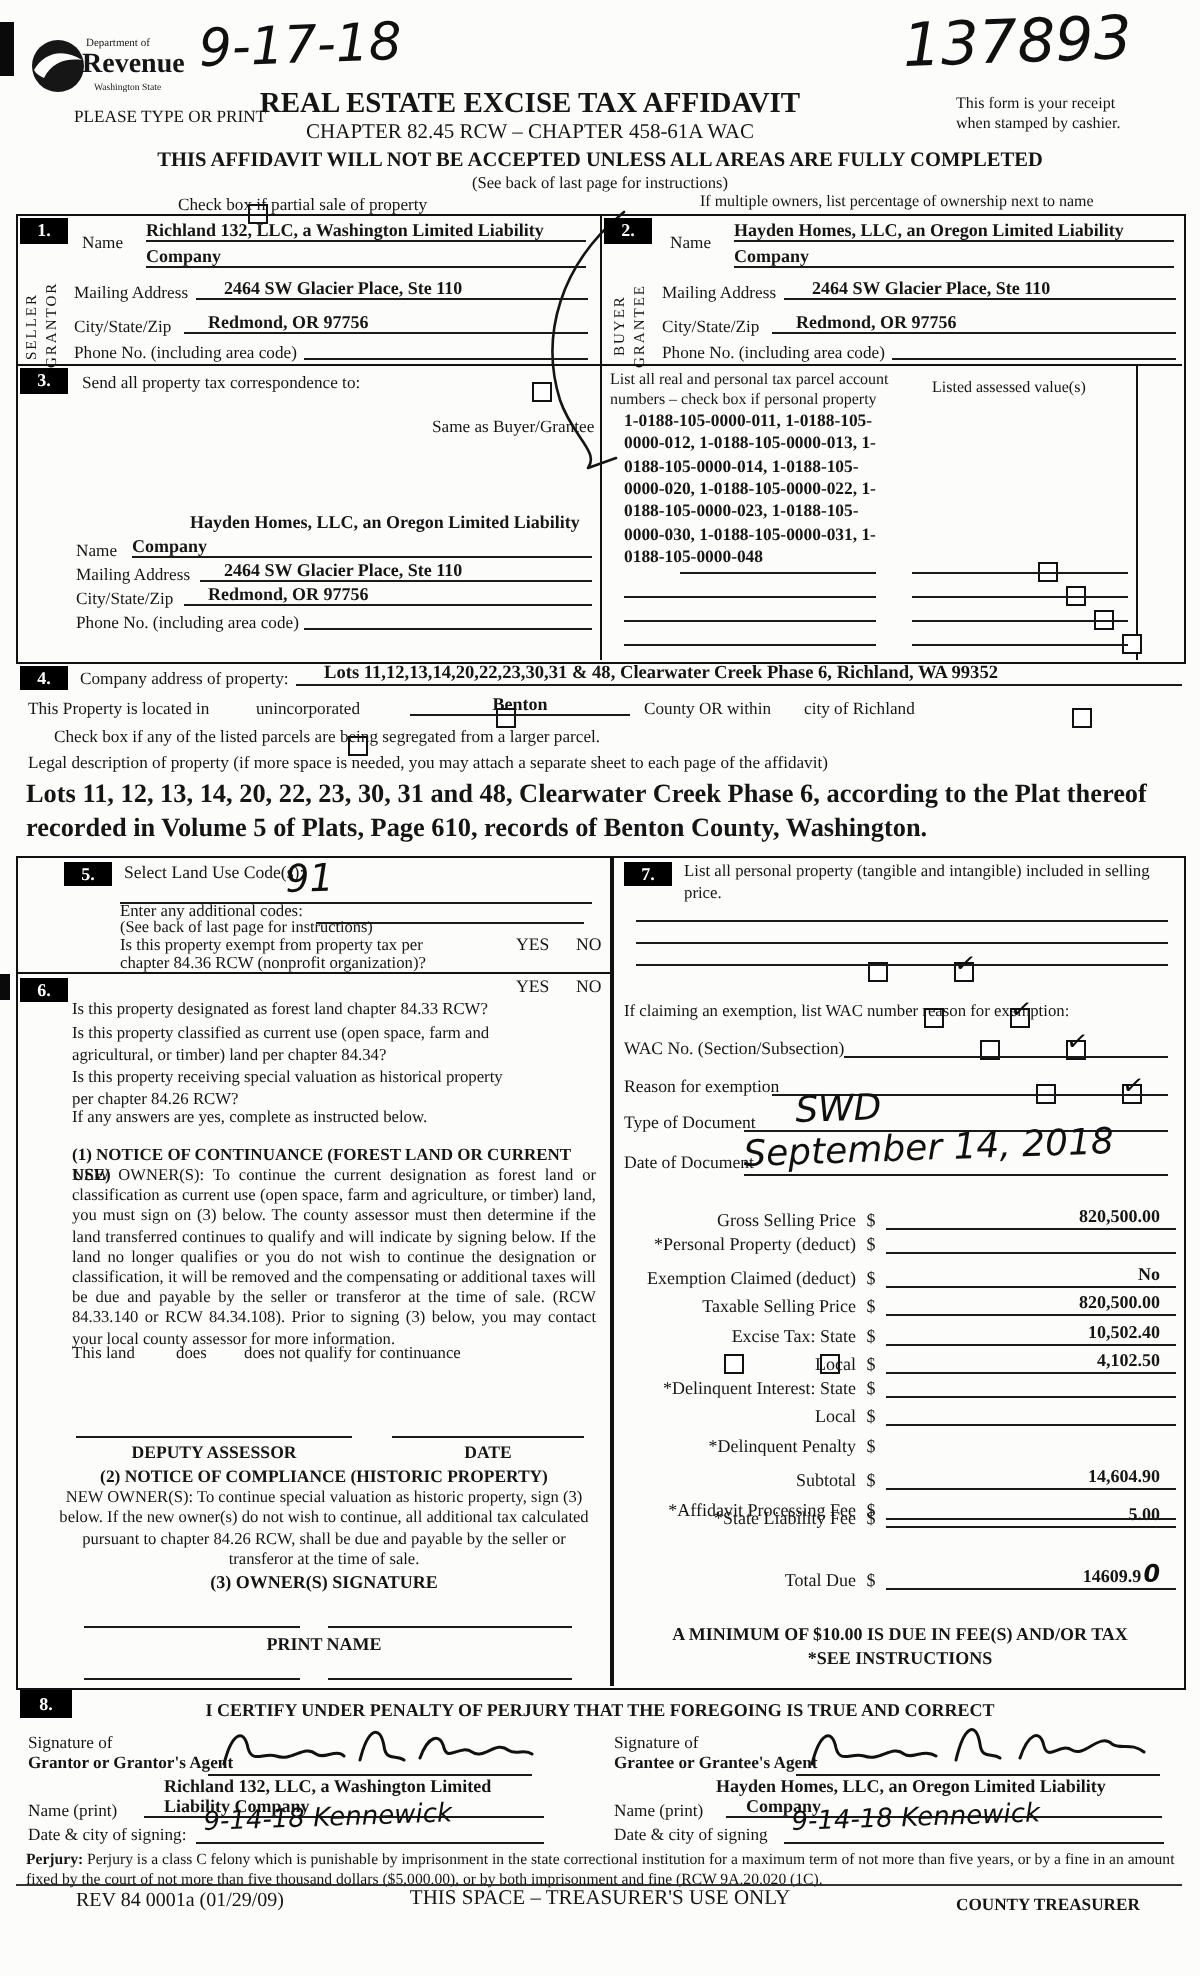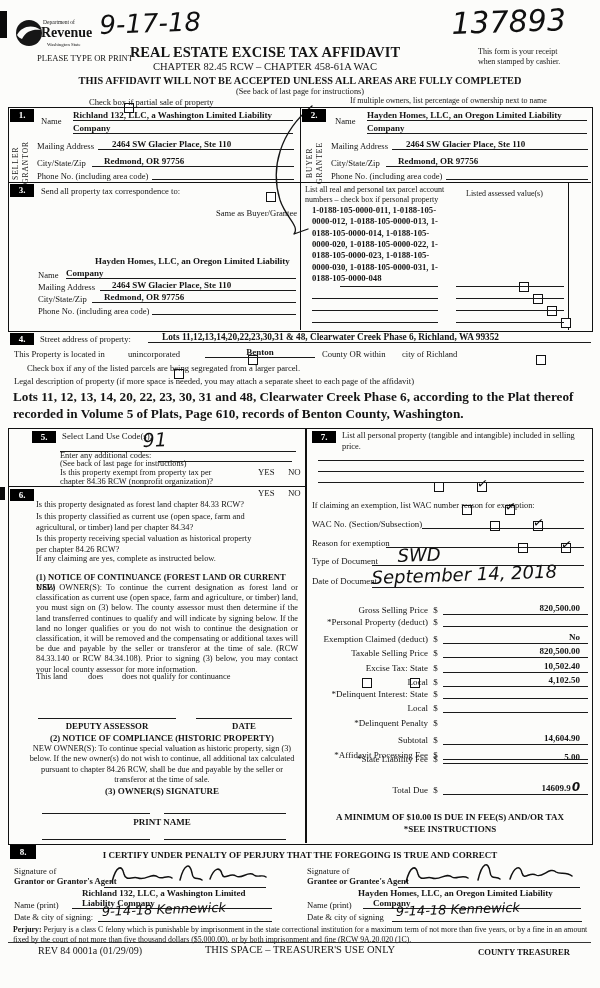--- a/index.html
+++ b/index.html
@@ -134,21 +134,21 @@
   <span class="cb abs" style="left:443px;top:289px;"></span>
   <span class="cb abs" style="left:443px;top:301px;"></span>
   <span class="cb abs" style="left:443px;top:313px;"></span>
   <div class="abs uline" style="left:456px;top:285px;width:108px;"></div>
   <div class="abs uline" style="left:456px;top:297px;width:108px;"></div>
   <div class="abs uline" style="left:456px;top:309px;width:108px;"></div>
   <div class="abs uline" style="left:456px;top:321px;width:108px;"></div>
 
   
   <div class="abs numbox" style="left:10px;top:333px;width:24px;height:12px;line-height:12px;">4.</div>
-  <span class="abs lab" style="left:40px;top:334px;">Street address of property:</span>
+  <span class="abs lab" style="left:40px;top:334px;">Company address of property:</span>
   <div class="abs val u" style="left:148px;top:332px;width:443px;font-size:9.3px;text-indent:14px;">Lots 11,12,13,14,20,22,23,30,31 &amp; 48, Clearwater Creek Phase 6, Richland, WA  99352</div>
   <span class="abs lab" style="left:14px;top:349px;">This Property is located in</span>
   <span class="cb abs" style="left:116px;top:350px;"></span>
   <span class="abs lab" style="left:128px;top:349px;">unincorporated</span>
   <div class="abs val u ctr" style="left:205px;top:347px;width:110px;">Benton</div>
   <span class="abs lab" style="left:322px;top:349px;">County OR  within</span>
   <span class="cb abs" style="left:390px;top:350px;"></span>
   <span class="abs lab" style="left:402px;top:349px;">city of Richland</span>
   <span class="cb abs" style="left:14px;top:364px;"></span>
   <span class="abs lab" style="left:27px;top:363px;">Check box if any of the listed parcels are being segregated from a larger parcel.</span>
@@ -181,21 +181,21 @@
   <span class="abs" style="left:288px;top:488px;font-size:8.8px;">NO</span>
   <div class="abs q" style="left:36px;top:500px;width:215px;">Is this property designated as forest land chapter 84.33 RCW?</div>
   <span class="cb abs" style="left:260px;top:500px;"></span>
   <span class="cb abs checked" style="left:289px;top:500px;"></span>
   <div class="abs q" style="left:36px;top:512px;width:218px;">Is this property classified as current use (open space, farm and agricultural, or timber) land per chapter 84.34?</div>
   <span class="cb abs" style="left:260px;top:516px;"></span>
   <span class="cb abs checked" style="left:289px;top:516px;"></span>
   <div class="abs q" style="left:36px;top:534px;width:218px;">Is this property receiving special valuation as historical property per chapter 84.26 RCW?</div>
   <span class="cb abs" style="left:260px;top:538px;"></span>
   <span class="cb abs checked" style="left:289px;top:538px;"></span>
-  <div class="abs q" style="left:36px;top:554px;">If any claiming are yes, complete as instructed below.</div>
+  <div class="abs q" style="left:36px;top:554px;">If any answers are yes, complete as instructed below.</div>
 
   <div class="abs b" style="left:36px;top:572px;width:262px;font-size:8.5px;">(1) NOTICE OF CONTINUANCE (FOREST LAND OR CURRENT USE)</div>
   <div class="abs" style="left:36px;top:583px;width:262px;font-size:8.3px;line-height:1.23;text-align:justify;">NEW OWNER(S): To continue the current designation as forest land or classification as current use (open space, farm and agriculture, or timber) land, you must sign on (3) below.  The county assessor must then determine if the land transferred continues to qualify and will indicate by signing below. If the land no longer qualifies or you do not wish to continue the designation or classification, it will be removed and the compensating or additional taxes will be due and payable by the seller or transferor at the time of sale.  (RCW 84.33.140 or RCW 84.34.108). Prior to signing (3) below, you may contact your local county assessor for more information.</div>
   <span class="abs q" style="left:36px;top:672px;">This land</span>
   <span class="cb abs" style="left:76px;top:673px;"></span>
   <span class="abs q" style="left:88px;top:672px;">does</span>
   <span class="cb abs" style="left:110px;top:673px;"></span>
   <span class="abs q" style="left:122px;top:672px;">does not  qualify for continuance</span>
   <div class="abs uline" style="left:38px;top:717px;width:138px;"></div>
   <div class="abs uline" style="left:196px;top:717px;width:96px;"></div>

